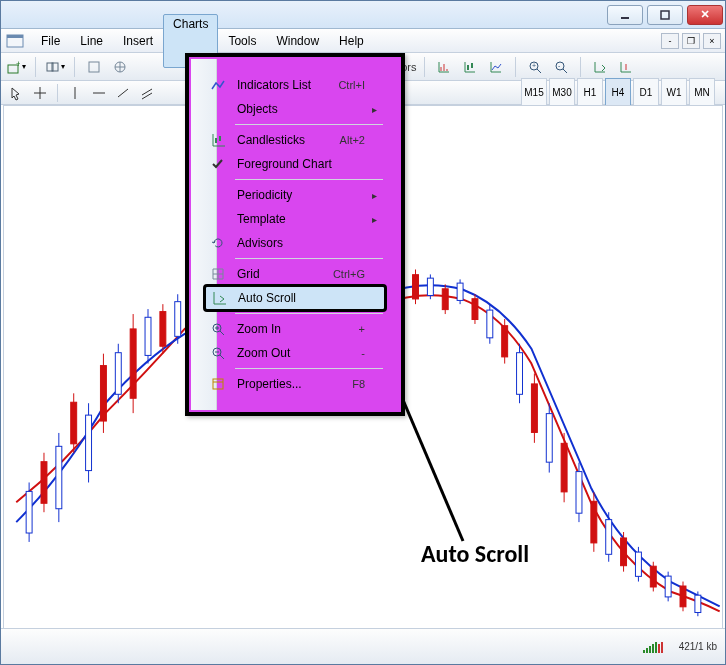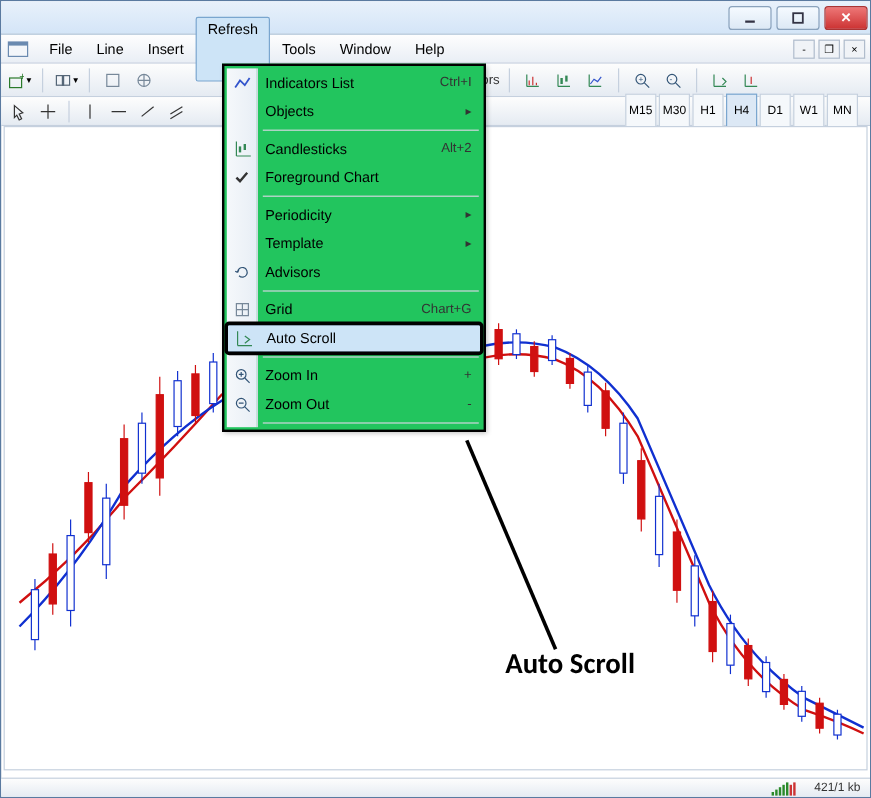--- a/index.html
+++ b/index.html
@@ -15,29 +15,29 @@
 .win-ctrl { margin-left: auto; display: flex; padding-right: 4px; }
 .win-ctrl span { width: 18px; height: 16px; border: 1px solid #b0bccc; margin-left: 3px; font-size: 9px; display: flex; align-items: center; justify-content: center; background: #f0f3f7; }
 .toolbar { height: 28px; background: linear-gradient(#fdfdfd,#e5ebf2); border-bottom: 1px solid #c5d0de; display: flex; align-items: center; padding: 0 4px; font-size: 11px; gap: 4px; }
 .toolbar .sep { width: 1px; height: 20px; background: #c5d0de; margin: 0 4px; }
 .tb-icon { width: 22px; height: 22px; display: flex; align-items: center; justify-content: center; border: 1px solid transparent; border-radius: 2px; }
 .tb-label { font-size: 11px; color: #333; }
 .toolbar2 { height: 24px; background: linear-gradient(#fdfdfd,#e5ebf2); border-bottom: 1px solid #c5d0de; display: flex; align-items: center; padding: 0 4px; font-size: 10px; gap: 2px; }
 .tf-btn { width: 26px; height: 30px; border: 1px solid #c5d0de; background: #f5f8fb; display: flex; align-items: center; justify-content: center; font-size: 10px; }
 .tf-btn.active { background: #dce8f5; border-color: #7aa6cf; }
 .chart-area { position: absolute; top: 104px; left: 2px; right: 2px; bottom: 22px; background: #fff; border: 1px solid #c5d0de; overflow: hidden; }
-.statusbar { position: absolute; bottom: 0; left: 0; right: 0; height: 16px; background: linear-gradient(#fdfdfd,#e5ebf2); border-top: 1px solid #c5d0de; display: flex; justify-content: flex-end; align-items: center; padding-right: 8px; font-size: 10px; color: #333; gap: 16px; }
+.statusbar { position: absolute; bottom: 0; left: 0; right: 0; height: 36px; background: linear-gradient(#fdfdfd,#e5ebf2); border-top: 1px solid #c5d0de; display: flex; justify-content: flex-end; align-items: center; padding-right: 8px; font-size: 10px; color: #333; gap: 16px; }
 .conn-bars { display: flex; align-items: flex-end; gap: 1px; height: 12px; }
 .conn-bars i { width: 2px; background: #2a8a2a; }
 .conn-bars i.r { background: #c33; }
 
-.dropdown { position: absolute; top: 52px; left: 184px; width: 220px; background: #22c55e; border: 2px solid #000000; box-shadow: 2px 2px 4px rgba(0,0,0,.25); z-index: 10; padding: 2px; }
+.dropdown { position: absolute; top: 52px; left: 184px; width: 220px; background: #d946ef; border: 4px solid #000000; box-shadow: 2px 2px 4px rgba(0,0,0,.25); z-index: 10; padding: 16px; }
 .dd-gutter { position:absolute; top:2px; bottom:2px; left:2px; width:26px; background: linear-gradient(to right,#f5f8fb,#e8eef5); border-right:1px solid #d0d6de;}
 .dd-item { position: relative; height: 24px; display: flex; align-items: center; font-size: 12px; padding-left: 32px; cursor: default; }
-.dd-item .short { margin-left: auto; margin-right: 8px; color: #333; font-size: 11px; }
+.dd-item .short { margin-left: auto; margin-right: 20px; color: #333; font-size: 11px; }
 .dd-item .sub { margin-left: auto; margin-right: 8px; color: #333; font-size: 10px; }
 .dd-item.hl { background: #cde4f7; border: 1px solid #7aa6cf; border-radius: 2px; }
 .dd-item.boxed { outline: 3px solid #000; outline-offset: -1px; }
 .dd-sep { height: 1px; background: #d0d6de; margin: 3px 2px 3px 30px; }
 .dd-icon { position: absolute; left: 4px; width: 18px; height: 18px; display:flex; align-items:center; justify-content:center; }
 
 .anno-line { position: absolute; z-index: 5; }
 .anno-text { position: absolute; font-family: Calibri, sans-serif; font-size: 24px; font-weight: 600; color: #000; z-index: 5; }
 svg.mini { width: 16px; height: 16px; }
 </style>
@@ -64,21 +64,21 @@
 
   <div class="menubar">
     <svg class="menu-icon" viewBox="0 0 20 20">
         <rect x="2" y="4" width="16" height="12" fill="#f3f6fa" stroke="#6a8ab0"></rect>
         <rect x="2" y="4" width="16" height="3" fill="#6a8ab0"></rect>
       </svg>
     <div id="menu-host" style="display: flex;">
         <div class="menu-item">File</div>
         <div class="menu-item">Line</div>
         <div class="menu-item">Insert</div>
-        <div class="menu-item active">Refresh</div>
+        <div class="menu-item active">Charts</div>
         <div class="menu-item">Tools</div>
         <div class="menu-item">Window</div>
         <div class="menu-item">Help</div>
       </div>
     <div class="win-ctrl">
       <span>-</span>
       <span>❐</span>
       <span>×</span>
     </div>
   </div>
@@ -349,21 +349,21 @@
           <span>Advisors</span>
         </div>
         <div class="dd-sep"></div>
         <div class="dd-item">
           <span class="dd-icon">
             <svg width="16" height="16">
               <path d="M3 3h10v10h-10zM3 8h10M8 3v10" stroke="#789" fill="none"></path>
             </svg>
           </span>
           <span>Grid</span>
-          <span class="short">Chart+G</span>
+          <span class="short">Ctrl+G</span>
         </div>
         <div class="dd-item hl boxed">
           <span class="dd-icon">
             <svg width="16" height="16">
               <path d="M3 2v12M3 14h12" stroke="#385"></path>
               <path d="M9 6l4 3-4 3" stroke="#385" fill="none"></path>
             </svg>
           </span>
           <span>Auto Scroll</span>
         </div>
@@ -385,20 +385,30 @@
             <svg width="16" height="16">
               <circle cx="7" cy="7" r="4" fill="none" stroke="#357"></circle>
               <line x1="10" y1="10" x2="14" y2="14" stroke="#357"></line>
               <line x1="5" y1="7" x2="9" y2="7" stroke="#357"></line>
             </svg>
           </span>
           <span>Zoom Out</span>
           <span class="short">-</span>
         </div>
         <div class="dd-sep"></div>
+        <div class="dd-item">
+          <span class="dd-icon">
+            <svg width="16" height="16">
+              <rect x="3" y="3" width="10" height="10" fill="none" stroke="#b80"></rect>
+              <path d="M3 6h10" stroke="#b80"></path>
+            </svg>
+          </span>
+          <span>Properties...</span>
+          <span class="short">F8</span>
+        </div>
       </div>
   </div>
 
   <svg class="anno-line" style="top:358px;left:380px" width="90" height="190">
       <line x1="8" y1="8" x2="82" y2="182" stroke="#000" stroke-width="3"></line>
     </svg>
   <div class="anno-text" style="top:538px;left:420px">Auto Scroll</div>
 
   <div class="statusbar">
     <div class="conn-bars">

